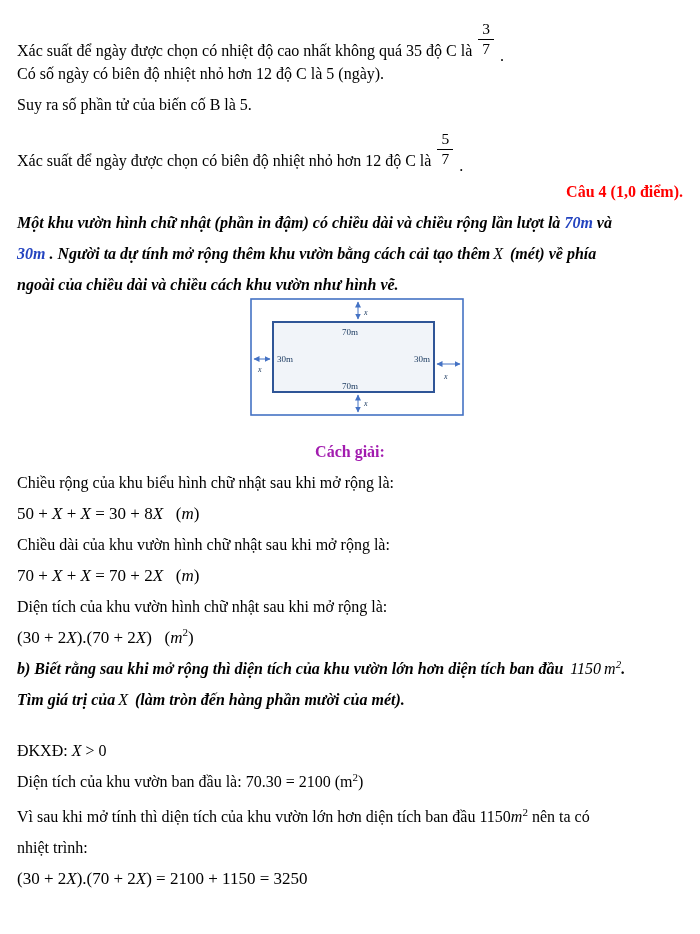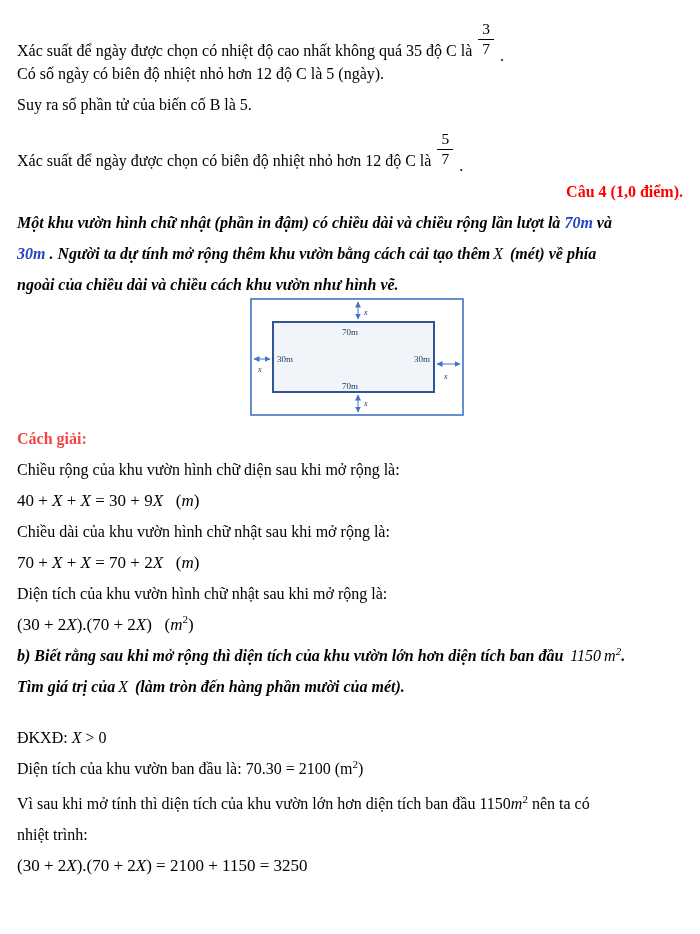--- a/index.html
+++ b/index.html
@@ -13,21 +13,21 @@
 
   .fracline { display:flex; align-items:flex-end; height:48px; }
   .fracline .txt { line-height:normal; transform:translateY(2px); }
   .frac { display:inline-flex; flex-direction:column; align-items:center;
           font-size:15.5px; line-height:1.18; margin:0 6px; }
   .frac .num { border-bottom:1px solid #000; padding:0 4px; }
   .frac .den { padding:0 4px; }
   .dot { line-height:normal; transform:translateY(7px); }
 
   .heading-red { color:#ff0000; font-weight:700; margin-top:8px;text-align:right; }
-  .heading-blue { color:#ef4444; font-weight:700; margin-top:5px; }
+  .heading-blue { color:#a21caf; font-weight:700; margin-top:18px;text-align:center; }
 
   .stmt { font-weight:700; font-style:italic;font-family:Liberation Serif, serif; }
   .dim  { color:#2444c0; }
   .vx   { font-style:italic; font-weight:400; padding:0 3px; }
 
   .math { font-size:17px; }
   .mit  { font-style:italic; }
   sup.s2 { font-size:11px; line-height:0; }
 
   .fig-wrap { margin:-2px 0 0 233px; height:120px; }
@@ -88,23 +88,23 @@
       <text x="114" y="17" class="fx">x</text>
       <text x="114" y="108" class="fx">x</text>
       <text x="8" y="74" class="fx">x</text>
       <text x="194" y="81" class="fx">x</text>
     </svg>
   </div>
 
   <p class="heading-blue">Cách giải:</p>
 
 
-  <p>Chiều rộng của khu vườn hình chữ diện sau khi mở rộng là:</p>
+  <p>Chiều rộng của khu biểu hình chữ nhật sau khi mở rộng là:</p>
 
-  <p class="math"><span>40 + </span><span class="mit">X</span><span> + </span><span class="mit">X</span><span> = 30 + 9</span><span class="mit">X</span><span>  (</span><span class="mit">m</span><span>)</span></p>
+  <p class="math"><span>50 + </span><span class="mit">X</span><span> + </span><span class="mit">X</span><span> = 30 + 8</span><span class="mit">X</span><span>  (</span><span class="mit">m</span><span>)</span></p>
 
   <p>Chiều dài của khu vườn hình chữ nhật sau khi mở rộng là:</p>
 
   <p class="math"><span>70 + </span><span class="mit">X</span><span> + </span><span class="mit">X</span><span> = 70 + 2</span><span class="mit">X</span><span>  (</span><span class="mit">m</span><span>)</span></p>
 
   <p>Diện tích của khu vườn hình chữ nhật sau khi mở rộng là:</p>
 
   <p class="math"><span>(30 + 2</span><span class="mit">X</span><span>).(70 + 2</span><span class="mit">X</span><span>)  (</span><span class="mit">m</span><sup class="s2">2</sup><span>)</span></p>
 
   <p class="stmt nowrap"><span>b) Biết rằng sau khi mở rộng thì diện tích của khu vườn lớn hơn diện tích ban đầu </span><span class="vx">1150</span><span class="vx" style="padding:0">m</span><sup class="s2" style="font-weight:400">2</sup><span>.</span></p>

